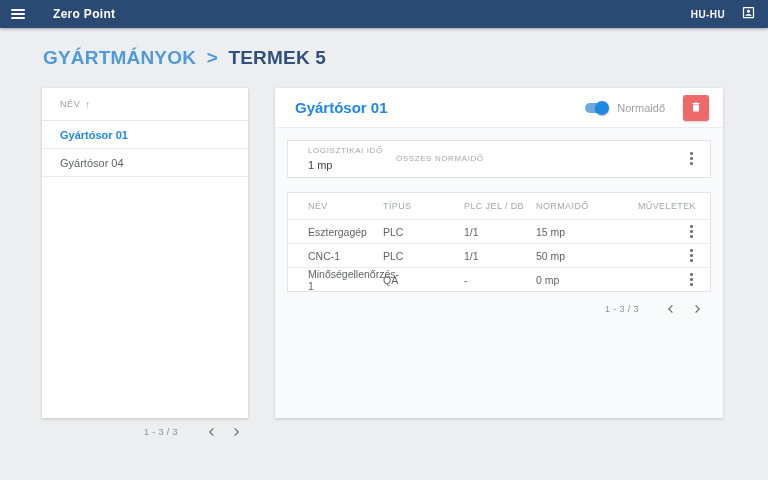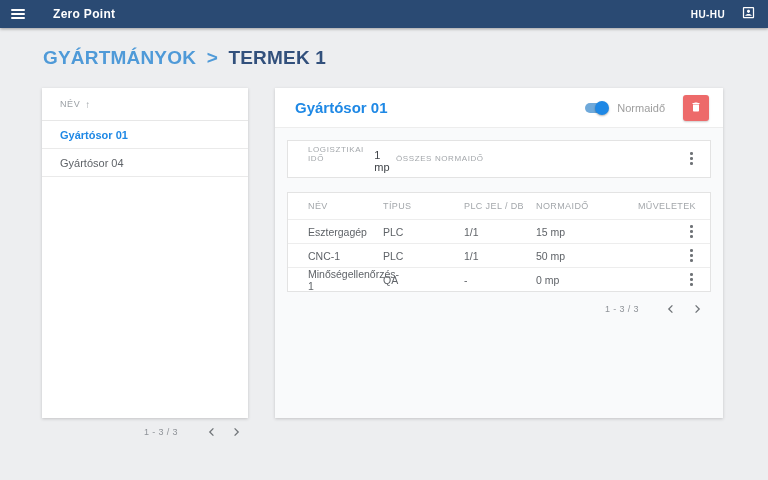--- a/index.html
+++ b/index.html
@@ -80,21 +80,21 @@
     margin-left:18px; width:26px; height:26px; border-radius:3px; background:#ed6a6a;
     display:flex; align-items:center; justify-content:center; cursor:pointer;
     box-shadow:0 1px 2px rgba(0,0,0,.2);
   }
 
   
   .summary-box {
     margin:12px 12px 0 12px; background:#fff; border:1px solid #e3e3e3;
     display:flex; align-items:center; padding:7px 14px 8px 20px; height:38px;
   }
-  .pair { display:flex; flex-direction:row; }
+  .pair { display:flex; flex-direction:column; }
   .pair-1 { width:88px; }
   .pair-2 { flex:1; }
   .pair .lbl { font-size:8px; color:#a3a7ab; letter-spacing:.6px; }
   .pair .val { font-size:11px; color:#3f4348; margin-top:4px; }
 
   
   .kebab { display:inline-flex; flex-direction:column; align-items:center; cursor:pointer; padding:2px 3px; }
   .kebab i { width:2.6px; height:2.6px; border-radius:50%; background:#6f7377; }
   .kebab i + i { margin-top:2.4px; }
 
@@ -131,21 +131,21 @@
           <path d="M5 3h14c1.1 0 2 .9 2 2v14c0 1.1-.9 2-2 2H5c-1.1 0-2-.9-2-2V5c0-1.1.9-2 2-2zm0 2v14h14V5H5zm7 2.6c1.38 0 2.5 1.12 2.5 2.5s-1.12 2.5-2.5 2.5-2.5-1.12-2.5-2.5 1.12-2.5 2.5-2.5zM6.6 17.2c.9-1.9 3.1-2.9 5.4-2.9s4.5 1 5.4 2.9H6.6z"></path>
         </svg>
       </span>
     </div>
   </div>
 </header>
 
 <div class="breadcrumb">
   <span class="crumb-parent">GYÁRTMÁNYOK</span>
   <span class="crumb-sep">&gt;</span>
-  <span class="crumb-current">TERMEK 1</span>
+  <span class="crumb-current">TERMEK 5</span>
 </div>
 
 <section class="left-card">
   <div class="list-header">
     <span>NÉV</span>
     <span class="sort-arrow">↑</span>
   </div>
   <div class="list-item selected">Gyártósor 01</div>
   <div class="list-item">Gyártósor 04</div>
 </section>

